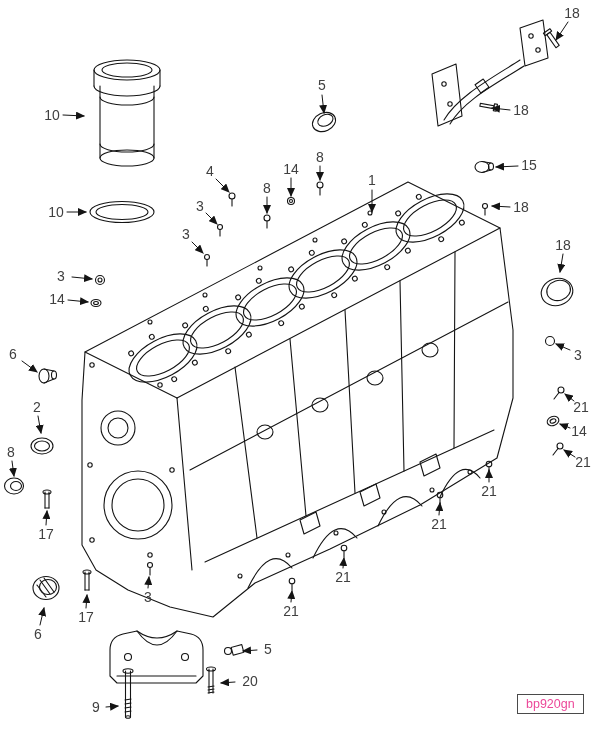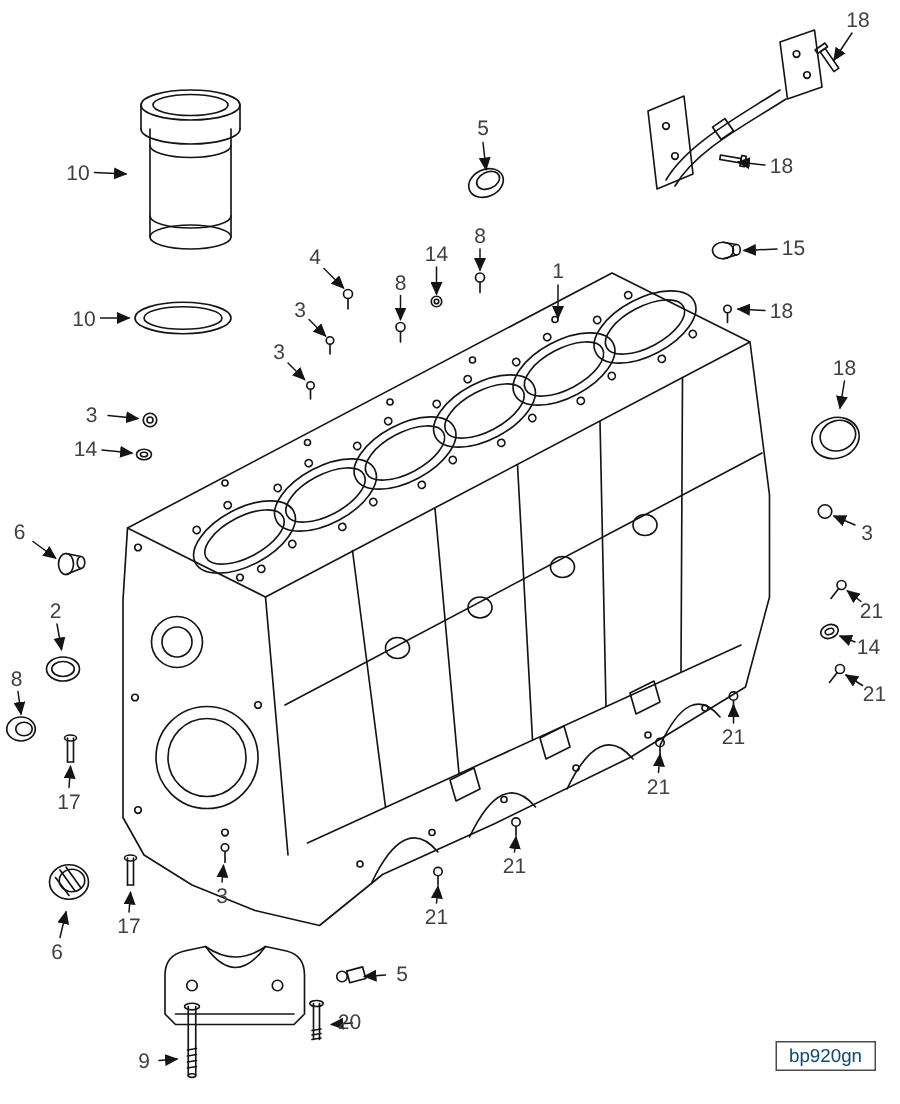--- a/index.html
+++ b/index.html
@@ -9,21 +9,21 @@
   }
   .diagram-svg{position:absolute;left:0;top:0;}
   .callout{
     position:absolute;transform:translate(-50%,-50%);
     font-size:14px;font-weight:normal;color:#404040;line-height:1;
     user-select:none;white-space:nowrap;
   }
   .figcode{
     position:absolute;left:517px;top:694px;
     border:1.5px solid #4a4a4a;padding:2px 8px;
-    font-size:12.5px;color:#0c4a6e;background:#fff;
+    font-size:12.5px;color:#ec4899;background:#fff;
   }
 </style>
 </head>
 <body>
 
 <div class="stage">
 
   <svg class="diagram-svg" width="600" height="736" viewBox="0 0 600 736">
     <defs>
       <marker id="arw" markerWidth="9" markerHeight="8" refX="8" refY="4" orient="auto">
@@ -388,18 +388,18 @@
   <div class="callout" style="left:583px;top:462px">21</div>
   <div class="callout" style="left:46px;top:534px">17</div>
   <div class="callout" style="left:489px;top:491px">21</div>
   <div class="callout" style="left:439px;top:524px">21</div>
   <div class="callout" style="left:148px;top:597px">3</div>
   <div class="callout" style="left:343px;top:577px">21</div>
   <div class="callout" style="left:291px;top:611px">21</div>
   <div class="callout" style="left:38px;top:634px">6</div>
   <div class="callout" style="left:86px;top:617px">17</div>
   <div class="callout" style="left:268px;top:649px">5</div>
-  <div class="callout" style="left:233px;top:681px">20</div>
+  <div class="callout" style="left:250px;top:681px">20</div>
   <div class="callout" style="left:96px;top:707px">9</div>
 
   <div class="figcode">bp920gn</div>
 
 </div>
 
 </body></html>

